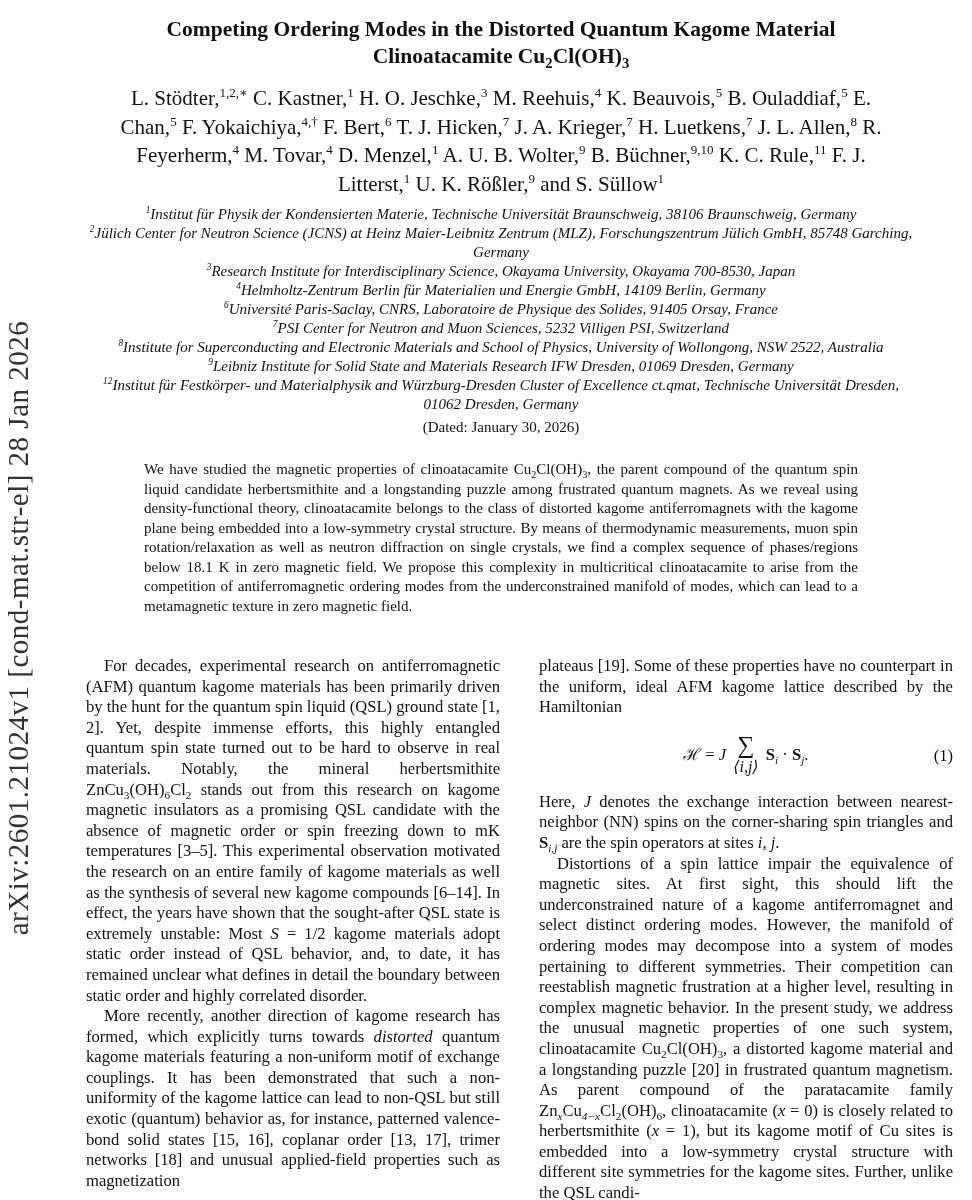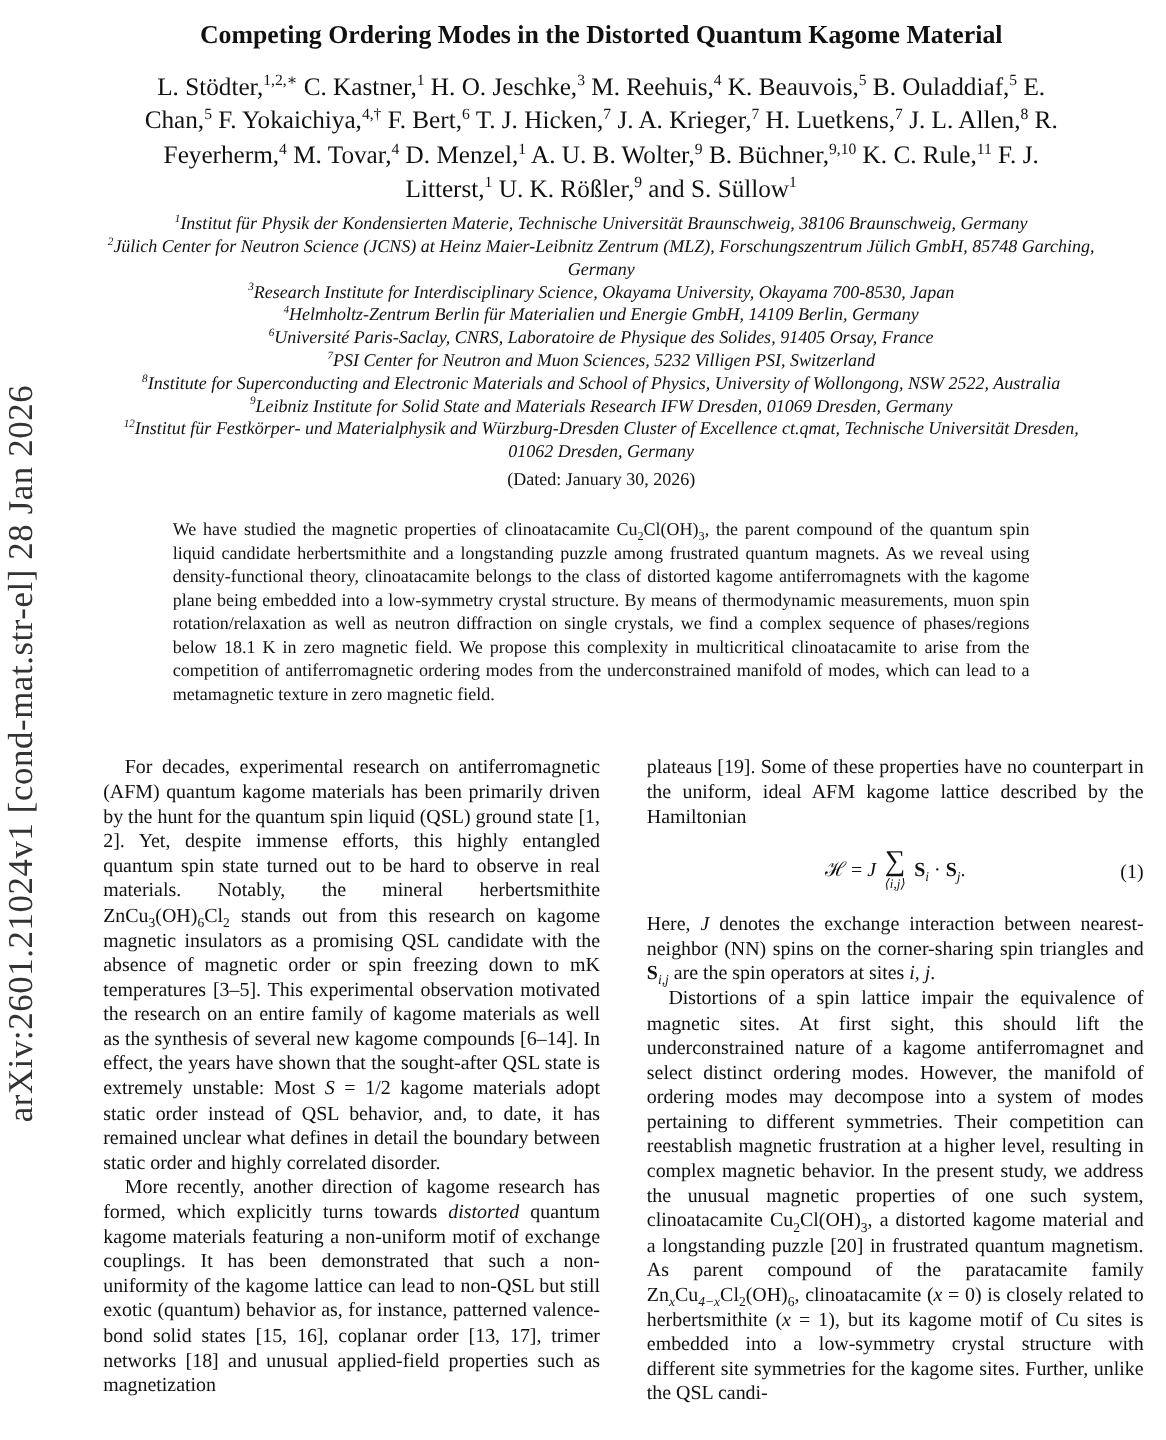--- a/index.html
+++ b/index.html
@@ -55,36 +55,37 @@
   .columns { display: flex; gap: 39px; margin-top: 40px; }
   .col { width: 414px; flex: 0 0 auto; text-align: justify; font-size: 16.6px; line-height: 20.6px; }
   .para { text-indent: 18px; }
   .para.noindent { text-indent: 0; }
   .equation-row { position: relative; text-align: center; margin: 17px 0 15px 0; }
   .eq-number { position: absolute; right: 0; top: 50%; transform: translateY(-50%); }
   .eq-h { font-style: normal; }
   .eq-i { font-style: italic; }
   .sum { display: inline-flex; flex-direction: column; align-items: center; vertical-align: middle; margin: 0 3px; position: relative; top: -2px; }
   .sum-sym { font-size: 24px; line-height: 1; }
-  .sum-sub { font-size: 11px; font-style: italic; line-height: 1; margin-top: 2px; }
+  .sum-sub { font-size: 16px; font-style: italic; line-height: 1; margin-top: 2px; }
   .eq-body b { font-weight: bold; }
   i { font-style: italic; }
   b { font-weight: bold; }
 </style>
 </head>
 <body>
 
 <div class="page">
 
   <div class="stamp">arXiv:2601.21024v1  [cond-mat.str-el]  28 Jan 2026</div>
 
   <div class="content">
 
     <div class="title-block">
       <div class="title-line">Competing Ordering Modes in the Distorted Quantum Kagome Material</div>
+      <div class="title-line">Clinoatacamite Cu<sub>2</sub>Cl(OH)<sub>3</sub></div>
     </div>
 
     <div class="authors"><span>L. Stödter,</span><sup>1,2,∗</sup> <span>C. Kastner,</span><sup>1</sup> <span>H. O. Jeschke,</span><sup>3</sup> <span>M. Reehuis,</span><sup>4</sup> <span>K. Beauvois,</span><sup>5</sup> <span>B. Ouladdiaf,</span><sup>5</sup> <span>E. Chan,</span><sup>5</sup> <span>F. Yokaichiya,</span><sup>4,†</sup> <span>F. Bert,</span><sup>6</sup> <span>T. J. Hicken,</span><sup>7</sup> <span>J. A. Krieger,</span><sup>7</sup> <span>H. Luetkens,</span><sup>7</sup> <span>J. L. Allen,</span><sup>8</sup> <span>R. Feyerherm,</span><sup>4</sup> <span>M. Tovar,</span><sup>4</sup> <span>D. Menzel,</span><sup>1</sup> <span>A. U. B. Wolter,</span><sup>9</sup> <span>B. Büchner,</span><sup>9,10</sup> <span>K. C. Rule,</span><sup>11</sup> <span>F. J. Litterst,</span><sup>1</sup> <span>U. K. Rößler,</span><sup>9</sup> <span>and S. Süllow</span><sup>1</sup> </div>
 
     <div class="affils">
         <div class="affil"><sup>1</sup>Institut für Physik der Kondensierten Materie, Technische Universität Braunschweig, 38106 Braunschweig, Germany</div>
         <div class="affil"><sup>2</sup>Jülich Center for Neutron Science (JCNS) at Heinz Maier-Leibnitz Zentrum (MLZ), Forschungszentrum Jülich GmbH, 85748 Garching, Germany</div>
         <div class="affil"><sup>3</sup>Research Institute for Interdisciplinary Science, Okayama University, Okayama 700-8530, Japan</div>
         <div class="affil"><sup>4</sup>Helmholtz-Zentrum Berlin für Materialien und Energie GmbH, 14109 Berlin, Germany</div>
         <div class="affil"><sup>6</sup>Université Paris-Saclay, CNRS, Laboratoire de Physique des Solides, 91405 Orsay, France</div>

